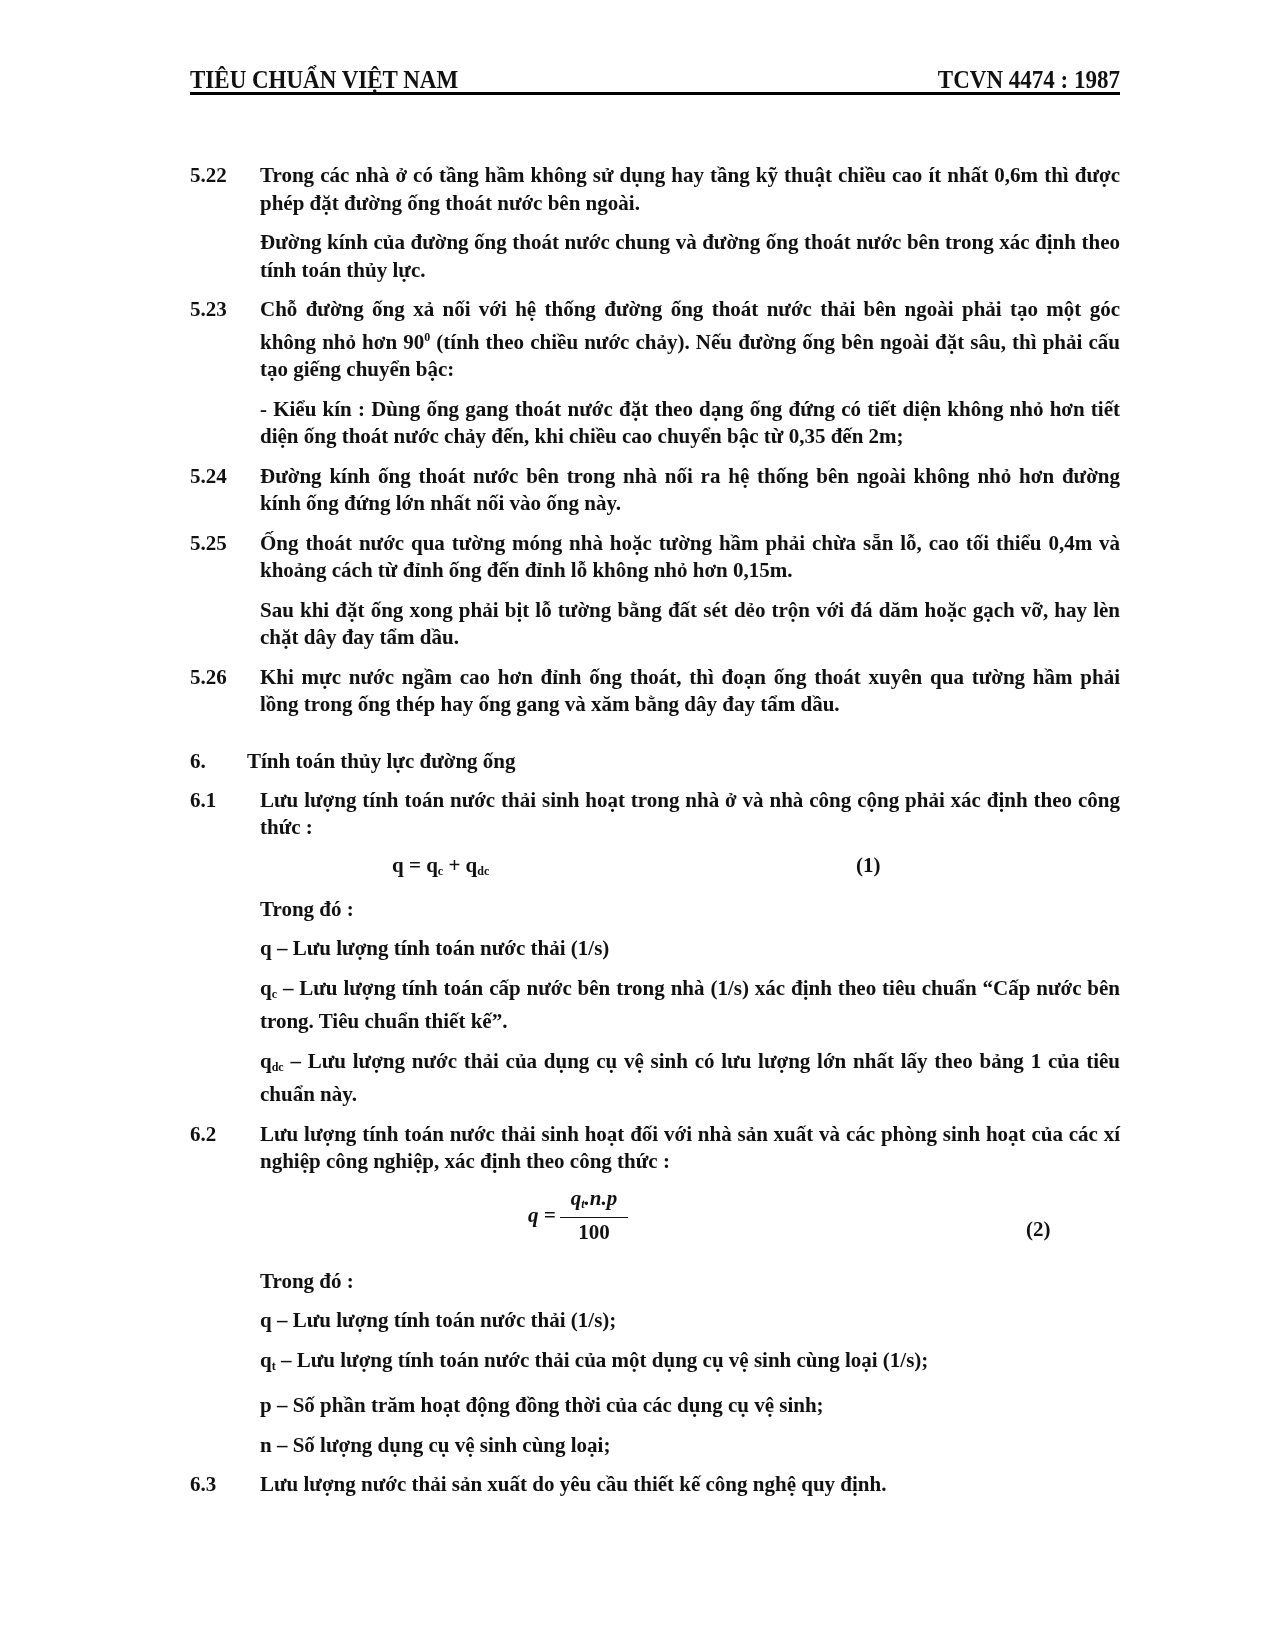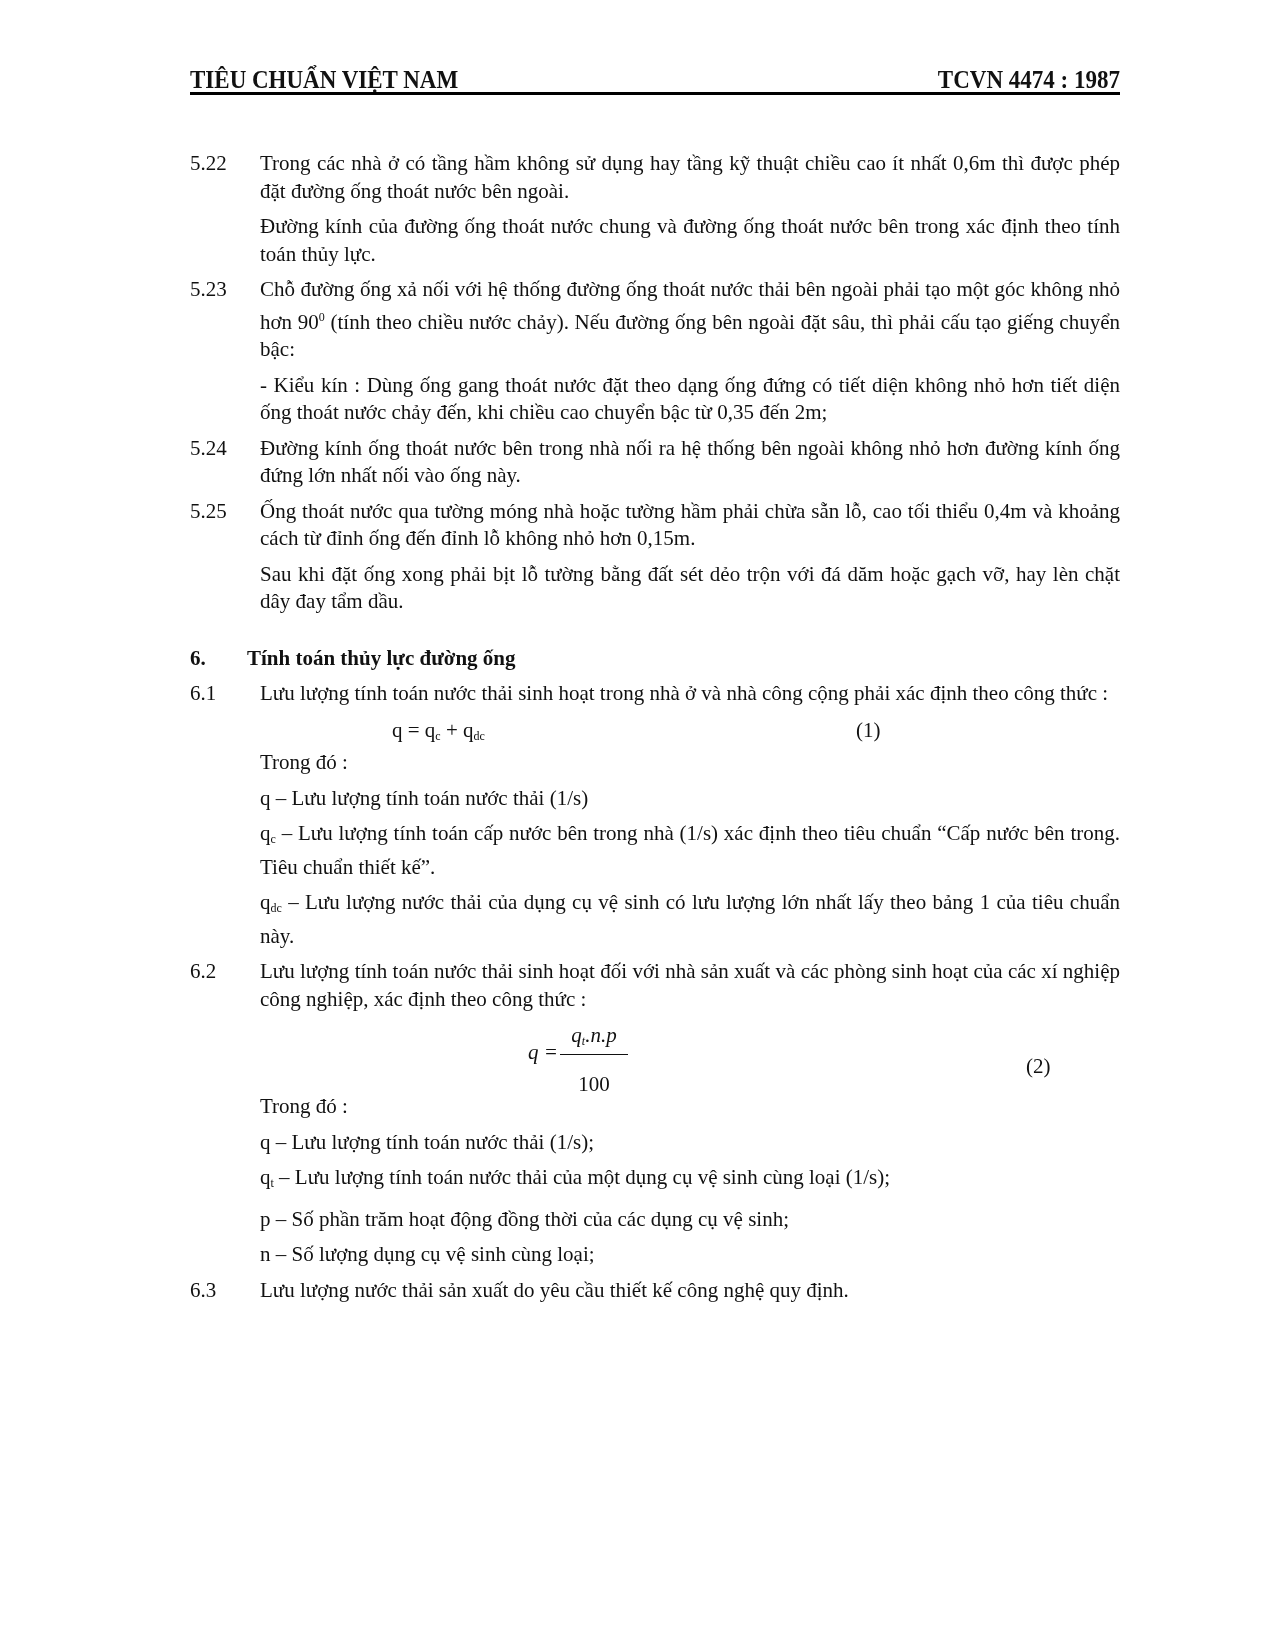--- a/index.html
+++ b/index.html
@@ -17,42 +17,43 @@
     }
     .header-title { left: 0; }
     .header-code { right: 0; transform-origin: right top; }
     .header-rule {
       position: absolute; left: 190px; top: 92px; width: 930px; height: 3px; background: #000;
     }
     .content { position: absolute; left: 190px; top: 150px; width: 930px; }
     .sec {
       position: relative; padding-left: 70px; font-size: 21px; line-height: 27.5px;
       text-align: justify;
+      font-weight: bold;
     }
     .sec .num { position: absolute; left: 0; top: 0; }
-    .para { margin: 0 0 8px 0; }
+    .para { margin: 12px 0 8px 0; }
     .sec-heading {
       position: relative; padding-left: 57px; font-weight: bold; font-size: 21px; line-height: 28px;
       margin-top: 28px; margin-bottom: 8px;
     }
     .sec-heading .num { position: absolute; left: 0; top: 0; }
     sub { font-size: 12px; vertical-align: -3px; }
     sup { font-size: 12px; }
     .formula1 {
       position: relative; height: 34px; font-size: 21px; line-height: 30px;
     }
     .formula1 .expr { position: absolute; left: 132px; top: 0; }
     .formula1 .eqnum { position: absolute; left: 596px; top: 0; }
     .formula2 { position: relative; height: 72px; font-size: 21px; }
     .formula2 .lhs { position: absolute; left: 268px; top: 18px; font-style: italic; }
     .formula2 .frac {
       position: absolute; left: 300px; top: 1px; text-align: center; width: 68px;
     }
     .formula2 .numer { display: block; font-style: italic; line-height: 26px; border-bottom: 1.5px solid #111; }
-    .formula2 .denom { display: block; line-height: 28px; margin-top: 15px; }
+    .formula2 .denom { display: block; line-height: 28px; }
     .formula2 .eqnum { position: absolute; left: 766px; top: 32px; }
   </style>
 </head>
 <body>
 
 <div class="header">
   <span class="header-title">TIÊU CHUẨN VIỆT NAM</span>
   <span class="header-code">TCVN 4474 : 1987</span>
 </div>
 <div class="header-rule"></div>
@@ -75,20 +76,24 @@
     <span class="num">5.24</span>
     <p class="para">Đường kính ống thoát nước bên trong nhà nối ra hệ thống bên ngoài không nhỏ hơn đường kính ống đứng lớn nhất nối vào ống này.</p>
   </div>
 
   <div class="sec">
     <span class="num">5.25</span>
     <p class="para">Ống thoát nước qua tường móng nhà hoặc tường hầm phải chừa sẵn lỗ, cao tối thiểu 0,4m và khoảng cách từ đỉnh ống đến đỉnh lỗ không nhỏ hơn 0,15m.</p>
     <p class="para">Sau khi đặt ống xong phải bịt lỗ tường bằng đất sét dẻo trộn với đá dăm hoặc gạch vỡ, hay lèn chặt dây đay tẩm dầu.</p>
   </div>
 
+  <div class="sec">
+    <span class="num">5.26</span>
+    <p class="para">Khi mực nước ngầm cao hơn đỉnh ống thoát, thì đoạn ống thoát xuyên qua tường hầm phải lồng trong ống thép hay ống gang và xăm bằng dây đay tẩm dầu.</p>
+  </div>
 
   <div class="sec-heading">
     <span class="num">6.</span>
     <span>Tính toán thủy lực đường ống</span>
   </div>
 
   <div class="sec">
     <span class="num">6.1</span>
     <p class="para">Lưu lượng tính toán nước thải sinh hoạt trong nhà ở và nhà công cộng phải xác định theo công thức :</p>
     <div class="formula1">

